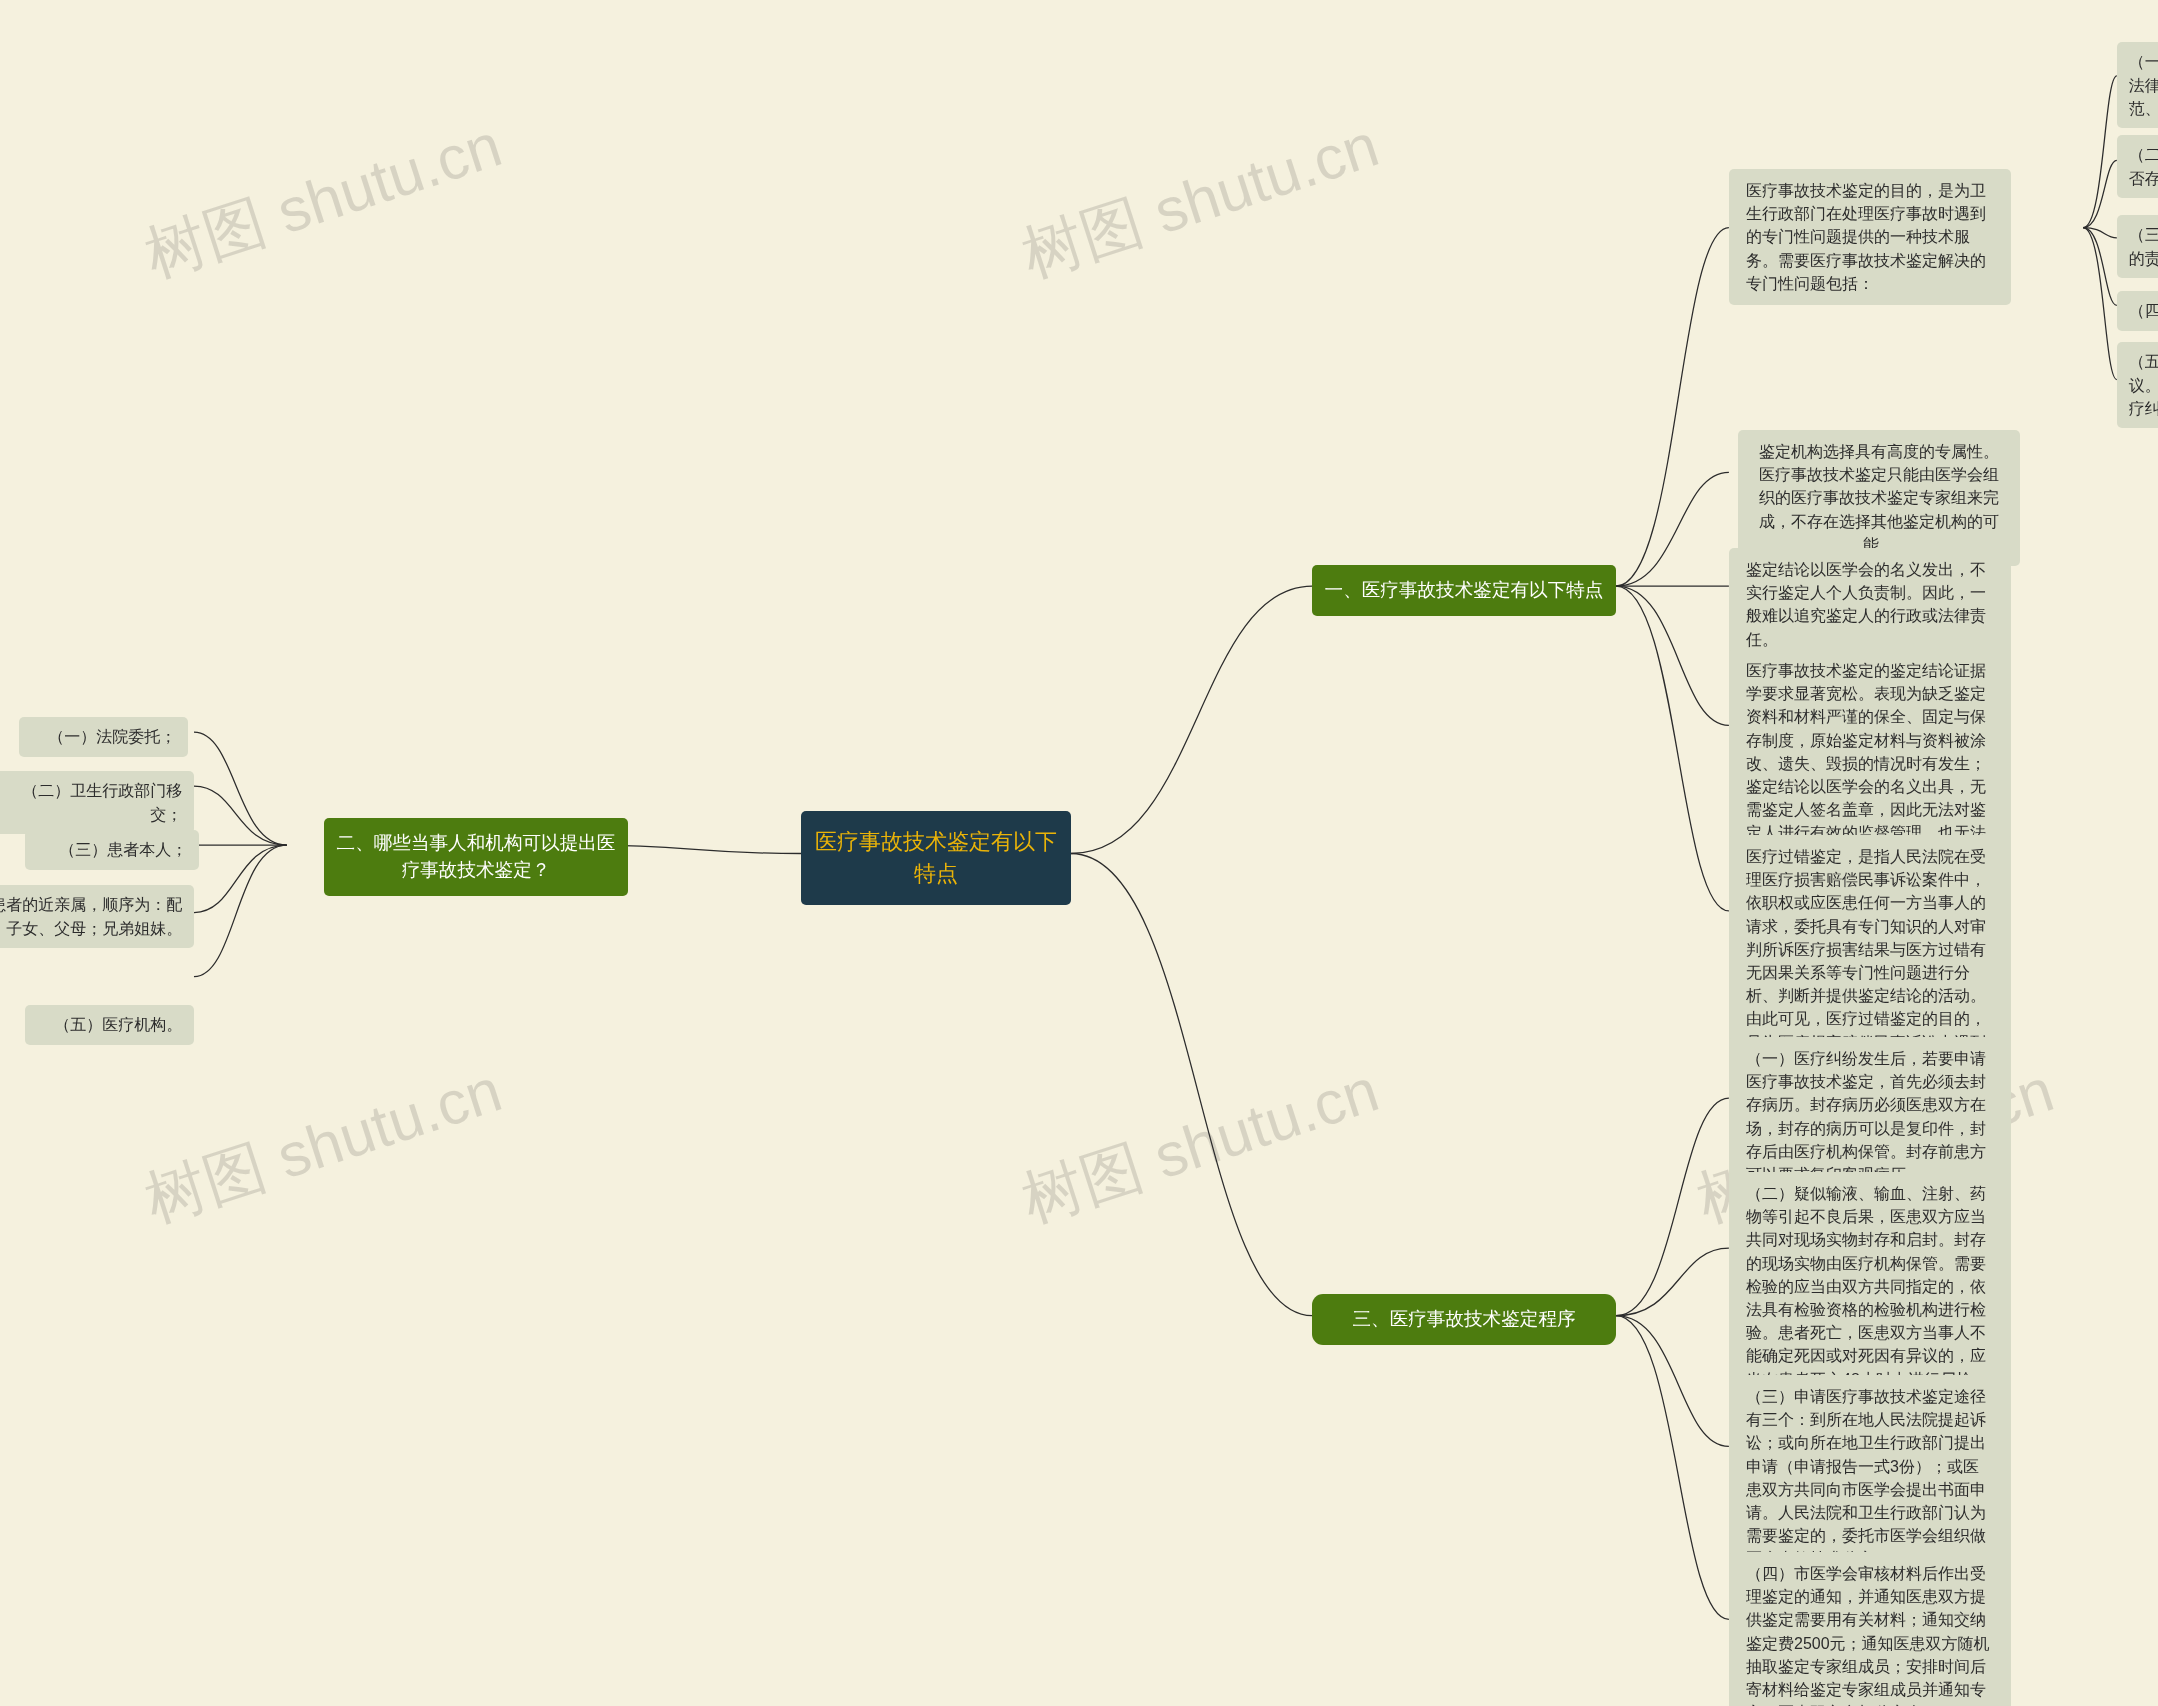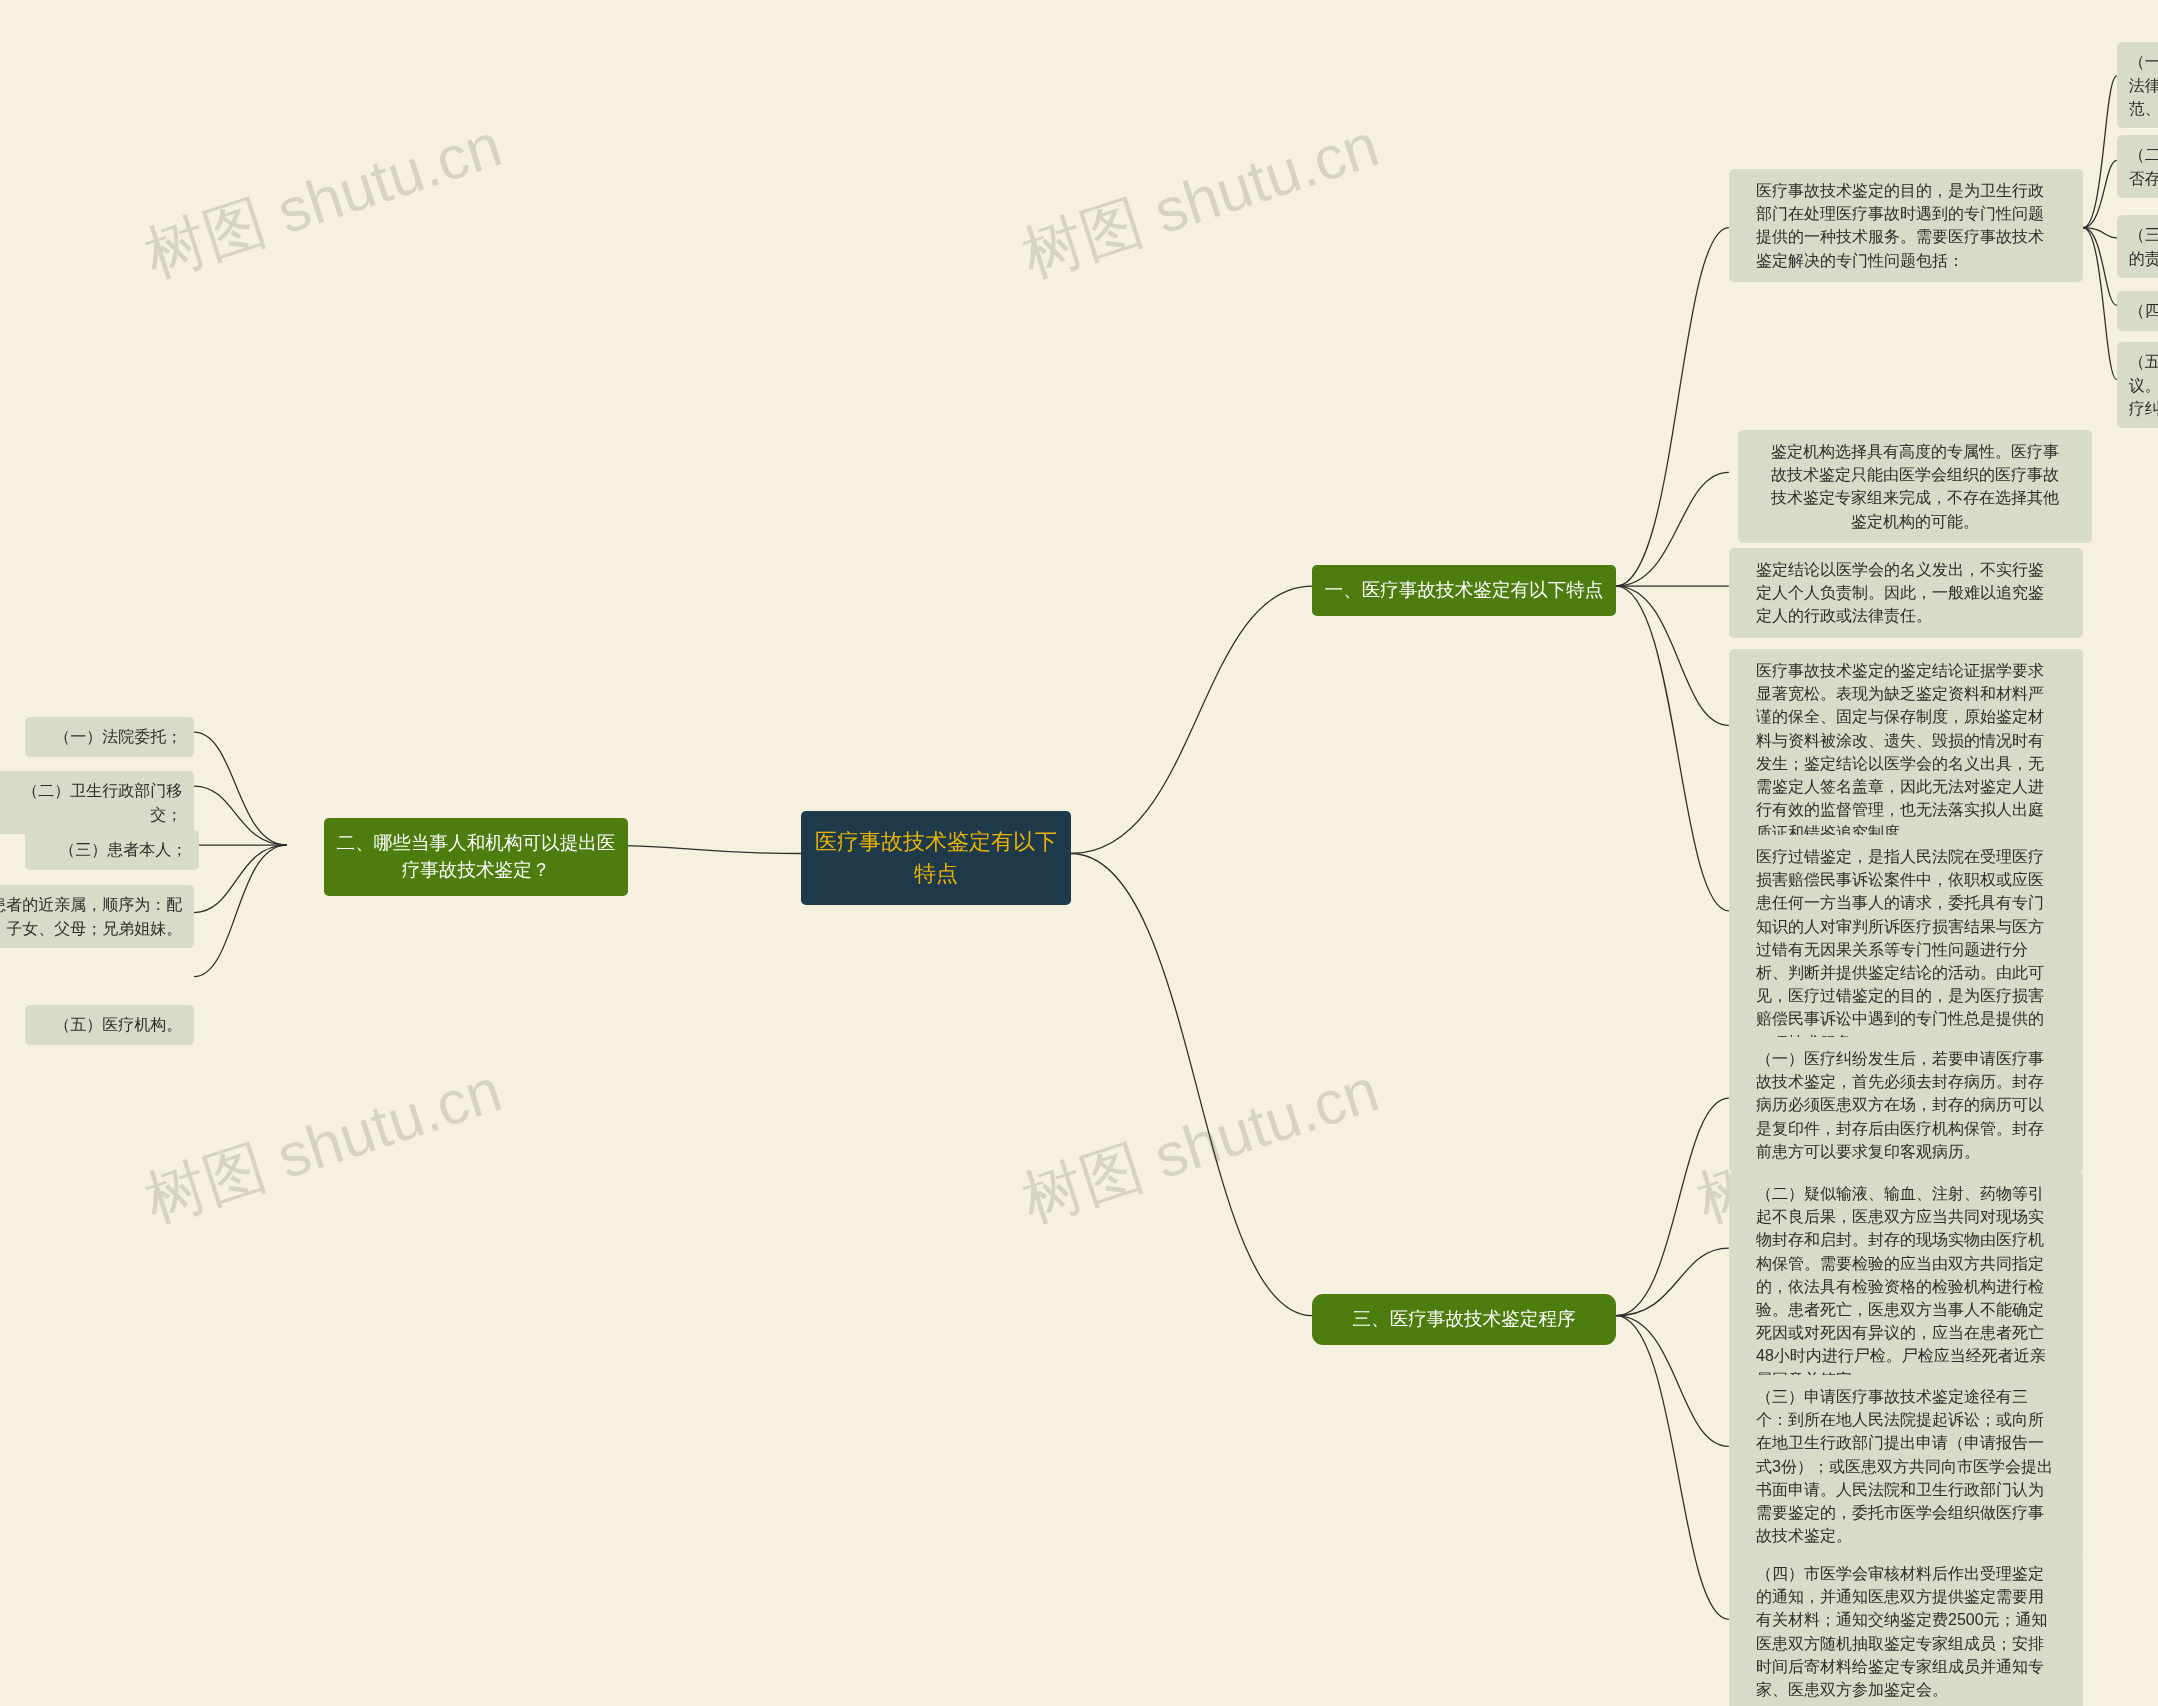--- a/index.html
+++ b/index.html
@@ -43,24 +43,24 @@
     background: #4d7c0f;
     color: #ffffff;
     font-size: 18.6px;
     width: 304px;
     padding: 11.8px 10px;
   }
   .group {
     background: #d8dbc7;
     color: #2c2c2c;
     font-size: 16px;
-    width: 354px;
+    width: 282px;
     text-align: left;
     justify-content: flex-start;
-    padding: 10px 27px;
+    padding: 10px 17px;
   }
   .leaf {
     background: #d8dbc7;
     color: #2c2c2c;
     font-size: 16px;
     width: 337px;
     text-align: left;
     justify-content: flex-start;
     padding: 8.4px 11.8px;
   }
@@ -142,21 +142,21 @@
 <div class="node group" style="left:1729px; top:548px;">鉴定结论以医学会的名义发出，不实行鉴定人个人负责制。因此，一般难以追究鉴定人的行政或法律责任。</div>
 <div class="node group" style="left:1729px; top:649px;">医疗事故技术鉴定的鉴定结论证据学要求显著宽松。表现为缺乏鉴定资料和材料严谨的保全、固定与保存制度，原始鉴定材料与资料被涂改、遗失、毁损的情况时有发生；鉴定结论以医学会的名义出具，无需鉴定人签名盖章，因此无法对鉴定人进行有效的监督管理，也无法落实拟人出庭质证和错鉴追究制度。</div>
 <div class="node group" style="left:1729px; top:835px;">医疗过错鉴定，是指人民法院在受理医疗损害赔偿民事诉讼案件中，依职权或应医患任何一方当事人的请求，委托具有专门知识的人对审判所诉医疗损害结果与医方过错有无因果关系等专门性问题进行分析、判断并提供鉴定结论的活动。由此可见，医疗过错鉴定的目的，是为医疗损害赔偿民事诉讼中遇到的专门性总是提供的一项技术服务。</div>
 
 <div class="node leaf" style="left:2117px; top:42px; width:337px;">（一）判断医疗行为是否违反医疗卫生管理法律、行政法规、部门规章和诊疗护理规范、常规；</div>
 <div class="node leaf" style="left:2117px; top:135px; width:337px;">（二）医疗过失行为与人身损害后果之间是否存在因果关系；</div>
 <div class="node leaf" style="left:2117px; top:215px; width:337px;">（三）医疗过失行为在医疗事故损害后果中的责任程序；</div>
 <div class="node leaf" style="left:2117px; top:291px; width:337px;">（四）医疗事故等级；</div>
 <div class="node leaf" style="left:2117px; top:342px; width:337px;">（五）对医疗事故患者的医疗护理医学建议。这些专门性问题是卫生行政部门处理医疗纠纷与事故的前提与基础。</div>
 
-<div class="node leaf small" style="left:25px; top:717px; width:169px; text-align:left; justify-content:flex-end;">（一）法院委托；</div>
+<div class="node leaf small" style="left:19px; top:717px; width:169px; text-align:left; justify-content:flex-end;">（一）法院委托；</div>
 <div class="node leaf small" style="left:-17px; top:771px; width:211px; text-align:right; justify-content:flex-end;">（二）卫生行政部门移交；</div>
 <div class="node leaf small" style="left:25px; top:830px; width:174px; text-align:right; justify-content:flex-end;">（三）患者本人；</div>
 <div class="node leaf small" style="left:-118px; top:885px; width:312px; text-align:right; justify-content:flex-end;">（四）死亡患者的近亲属，顺序为：配偶；子女、父母；兄弟姐妹。</div>
 <div class="node leaf small" style="left:25px; top:961px; width:169px; text-align:right; justify-content:flex-end;margin-top:44px;">（五）医疗机构。</div>
 
 <div class="node group" style="left:1729px; top:1037px;">（一）医疗纠纷发生后，若要申请医疗事故技术鉴定，首先必须去封存病历。封存病历必须医患双方在场，封存的病历可以是复印件，封存后由医疗机构保管。封存前患方可以要求复印客观病历。</div>
 <div class="node group" style="left:1729px; top:1172px;">（二）疑似输液、输血、注射、药物等引起不良后果，医患双方应当共同对现场实物封存和启封。封存的现场实物由医疗机构保管。需要检验的应当由双方共同指定的，依法具有检验资格的检验机构进行检验。患者死亡，医患双方当事人不能确定死因或对死因有异议的，应当在患者死亡48小时内进行尸检。尸检应当经死者近亲属同意并签字。</div>
 <div class="node group" style="left:1729px; top:1375px;">（三）申请医疗事故技术鉴定途径有三个：到所在地人民法院提起诉讼；或向所在地卫生行政部门提出申请（申请报告一式3份）；或医患双方共同向市医学会提出书面申请。人民法院和卫生行政部门认为需要鉴定的，委托市医学会组织做医疗事故技术鉴定。</div>
 <div class="node group" style="left:1729px; top:1552px;">（四）市医学会审核材料后作出受理鉴定的通知，并通知医患双方提供鉴定需要用有关材料；通知交纳鉴定费2500元；通知医患双方随机抽取鉴定专家组成员；安排时间后寄材料给鉴定专家组成员并通知专家、医患双方参加鉴定会。</div>
 

